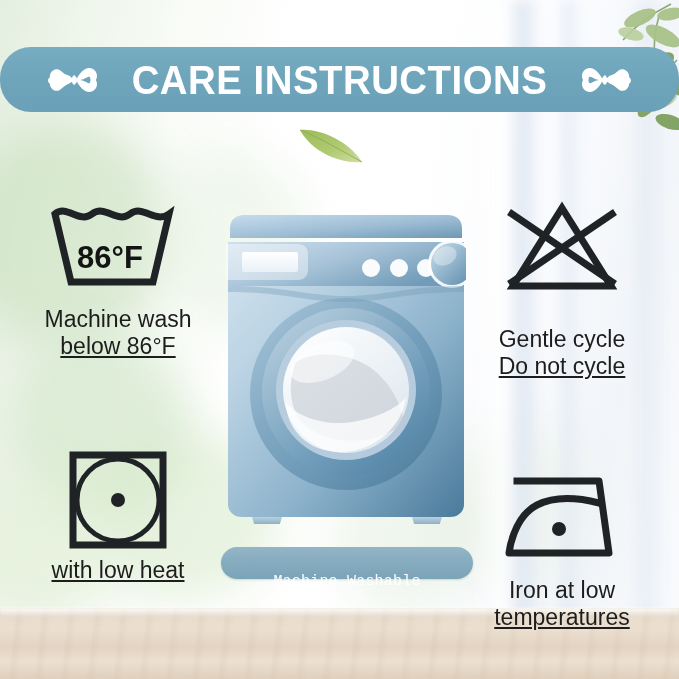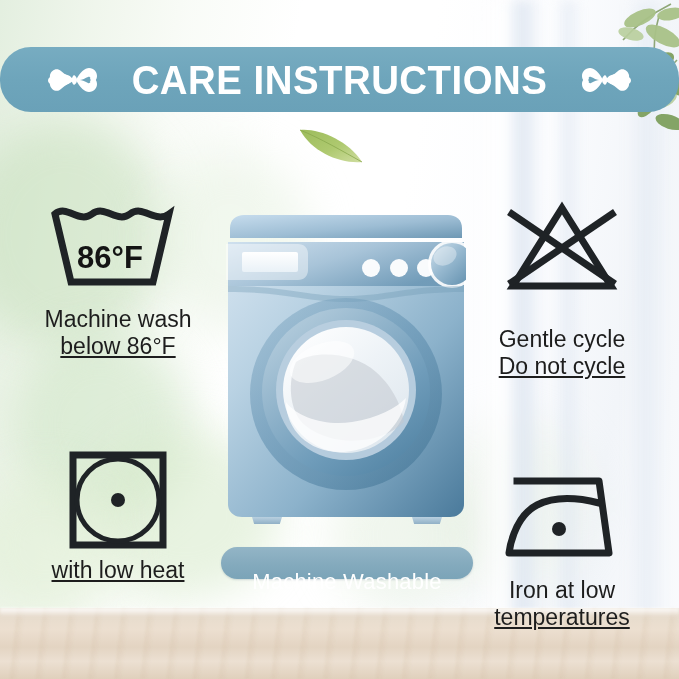--- a/index.html
+++ b/index.html
@@ -203,24 +203,24 @@
     height: 32px;
     border-radius: 16px;
     background: linear-gradient(180deg, #93b5c6 0%, #84aabd 55%, #7ba4b8 100%);
     display: flex;
     align-items: center;
     justify-content: center;
     box-shadow: 0 1px 2px rgba(90,120,135,0.25);
   }
   .badge-text {
     color: #ffffff;
-    font-size: 22px;
+    font-size: 15px;
     letter-spacing: 0.2px;
     white-space: nowrap;
-    font-family: Liberation Sans, sans-serif;
+    font-family: Liberation Mono, monospace;
     margin-top: 37px;
   }
 </style>
 </head>
 <body>
 
 <div id="stage">
 
   <div class="bg-base"></div>
   <div class="bokeh bokeh-a"></div>

